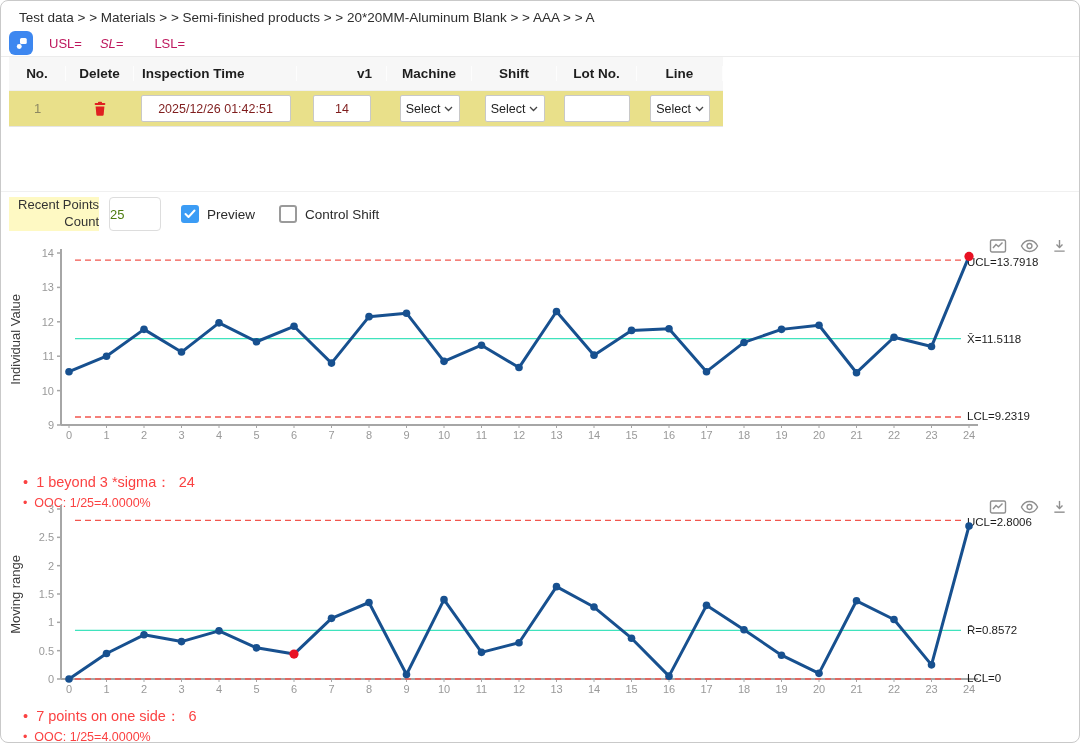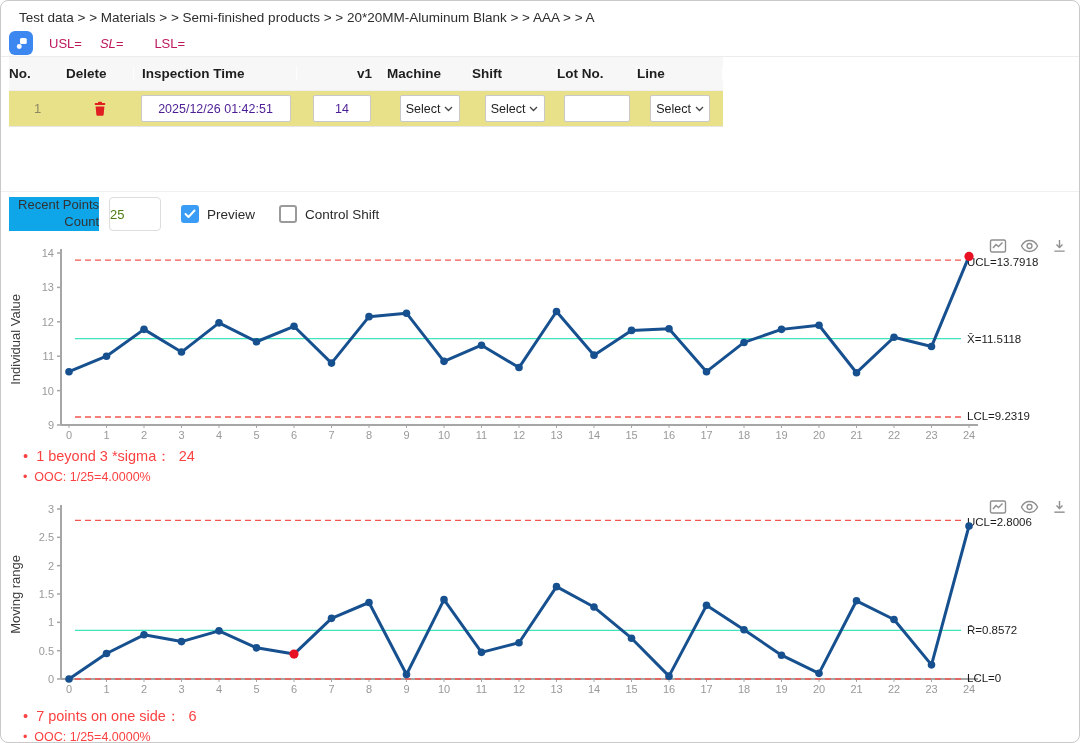--- a/index.html
+++ b/index.html
@@ -14,36 +14,36 @@
               display:flex; align-items:center; justify-content:center; cursor:pointer; }
   .spec-label { font-size:13px; color:#be185d; font-weight:500; }
   .spec-label.usl { margin-left:16px; } .spec-label.sl { margin-left:18px;font-style:italic; } .spec-label.lsl { margin-left:31px; }
   .divider-top { position:absolute; top:55px; left:0; width:100%; height:1px; background:#ececec; }
   .divider-mid { position:absolute; top:190px; left:0; width:100%; height:1px; background:#f0f0f0; }
 
   
   .data-table { position:absolute; top:56px; left:8px; width:714px; }
   .thead, .trow { display:grid; grid-template-columns:57px 68px 163px 90px 85px 85px 80px 86px; align-items:center; }
   .thead { height:34px; background:#f7f7f7; border-bottom:1px solid #efefef; }
-  .th { font-size:13.5px; font-weight:600; color:#1e1e1e; border-right:1px solid #fdfdfd; }
+  .th { font-size:13.5px; font-weight:600; color:#1e1e1e; text-align:center; border-right:1px solid #fdfdfd; }
   .th.al-left { text-align:left; padding-left:8px; }
   .th.al-right { text-align:right; padding-right:14px; }
   .trow { height:36px; background:#e9e08a; border-bottom:1px solid #e5e5e5; }
   .td { display:flex; justify-content:center; align-items:center; }
   .row-no { font-size:13px; color:#8d8862; }
   .trash-btn { background:none; border:none; cursor:pointer; display:flex; }
   .cell-input { height:27px; border:1px solid #c8c8c8; border-radius:2px; background:#fff;
-                font-family:"Liberation Sans", sans-serif; font-size:12.5px; color:#4c1d95; text-align:center; }
+                font-family:"Liberation Sans", sans-serif; font-size:12.5px; color:#7f1d1d; text-align:center; }
   .inp-time { width:150px; } .inp-v1 { width:58px; } .inp-lot { width:66px; }
   .sel { width:60px; height:27px; background:#fff; border:1px solid #c8c8c8; border-radius:2px;
          display:flex; align-items:center; justify-content:center; gap:4px; font-size:12.5px; color:#222; cursor:pointer; }
 
   
   .controls { position:absolute; top:196px; left:8px; display:flex; align-items:center; }
-  .rp-label { width:90px; text-align:right; font-size:13px; color:#333; line-height:1.3; background:#0ea5e9; }
+  .rp-label { width:90px; text-align:right; font-size:13px; color:#333; line-height:1.3; background:#fef9c3; }
   .count-input { margin-left:10px; width:52px; height:34px; border:1px solid #ddd; border-radius:4px;
                  font-family:"Liberation Sans", sans-serif; font-size:13px; color:#4d7c0f; }
   .checkbox { width:18px; height:18px; border:2px solid #9a9a9a; border-radius:3px; background:#fff;
               display:flex; align-items:center; justify-content:center; cursor:pointer; }
   .checkbox svg { display:none; }
   .checkbox.on { background:#3b9cf5; border-color:#3b9cf5; }
   .checkbox.on svg { display:block; }
   .cb-preview { margin-left:20px; } .cb-phase { margin-left:24px; }
   .cb-label { margin-left:8px; font-size:13.5px; color:#2b2b2b; }
 
@@ -56,21 +56,21 @@
   .icon-btn { background:none; border:none; padding:0; cursor:pointer; display:flex; }
   svg.chart { position:absolute; left:0; }
   #chart-svg-0 { top:244px; } #chart-svg-1 { top:500px; }
   .ylab-wrap { position:absolute; left:4px; width:20px; display:flex; align-items:center; justify-content:center; }
   .yl1 { top:252px; height:172px; } .yl2 { top:508px; height:170px; }
   .ylab-wrap span { writing-mode:vertical-rl; transform:rotate(180deg); font-size:13px; color:#3c3c3c; }
   .tick { font-size:11px; fill:#999; font-family:"Liberation Sans", sans-serif; }
   .limlab { font-size:11.5px; fill:#1c1c1c; font-family:"Liberation Sans", sans-serif; }
 
   .annots { position:absolute; left:22px; }
-  .an1 { top:446px; } .an2 { top:706px; }
+  .an1 { top:472px; } .an2 { top:706px; }
   .ann-line { color:#fb4242; white-space:pre; }
   .ann-line::before { content:"•  "; }
   .ann-main { font-size:14.5px; margin-bottom:4px; }
   .ann-sub { font-size:12.5px; }
 </style>
 </head>
 <body>
 
 <div class="page">
 

